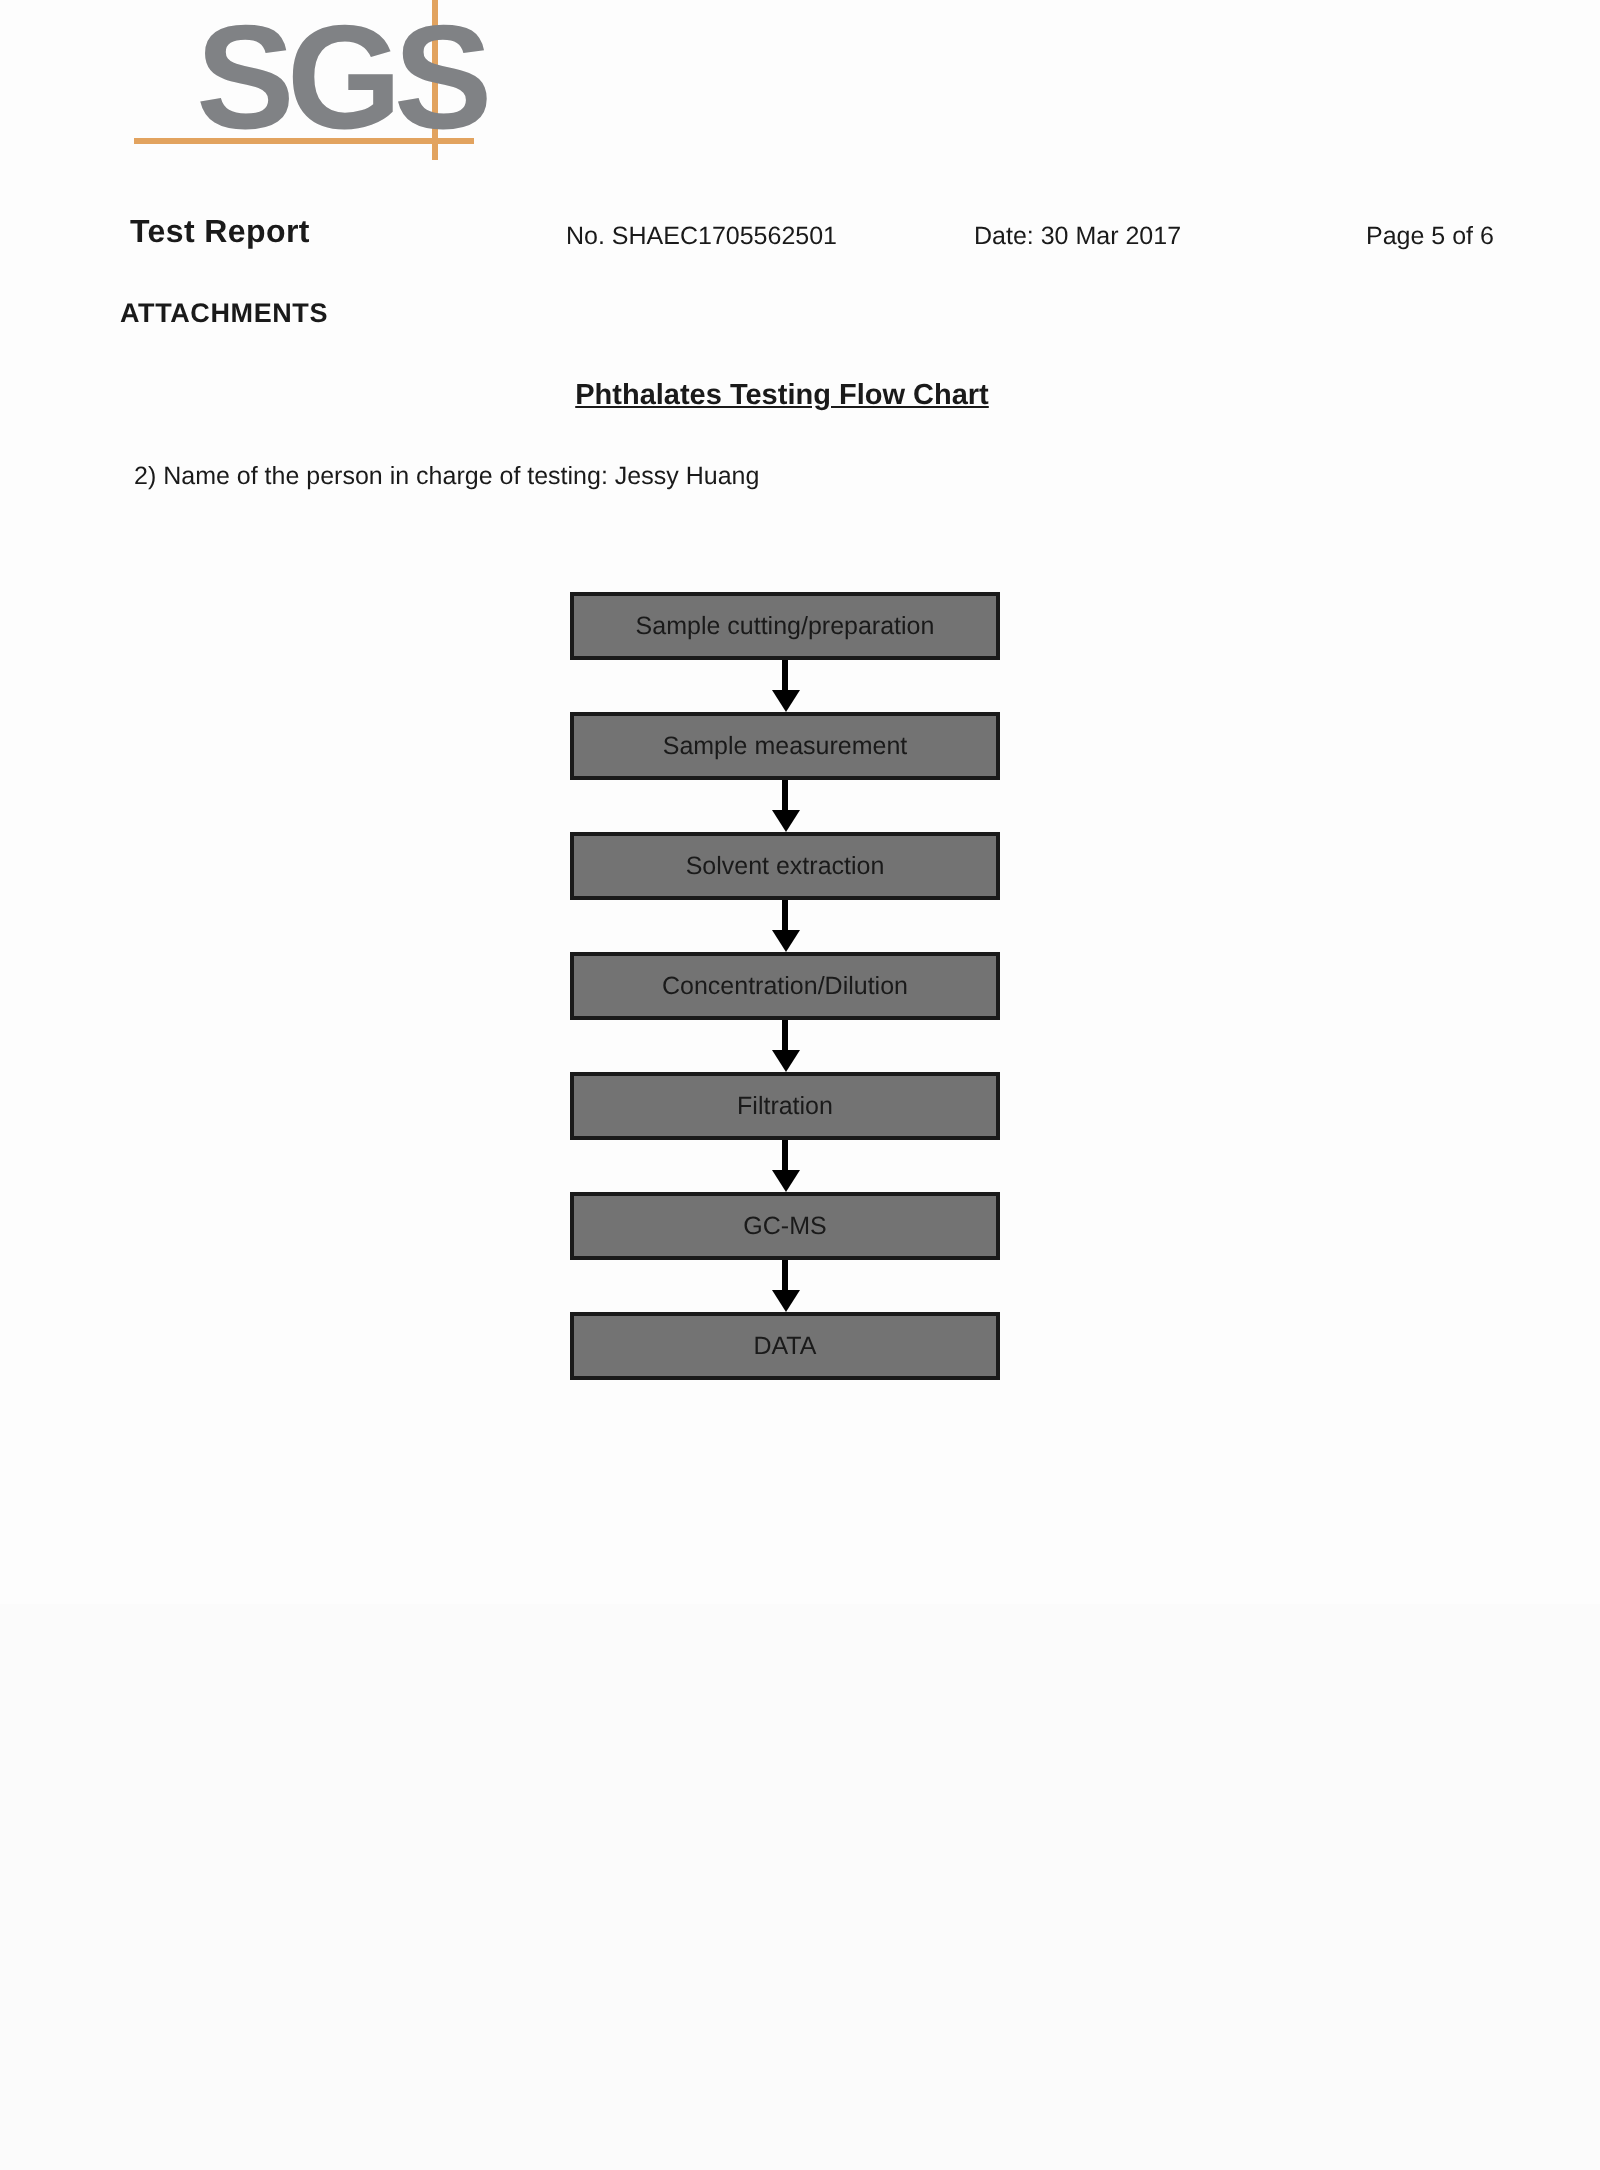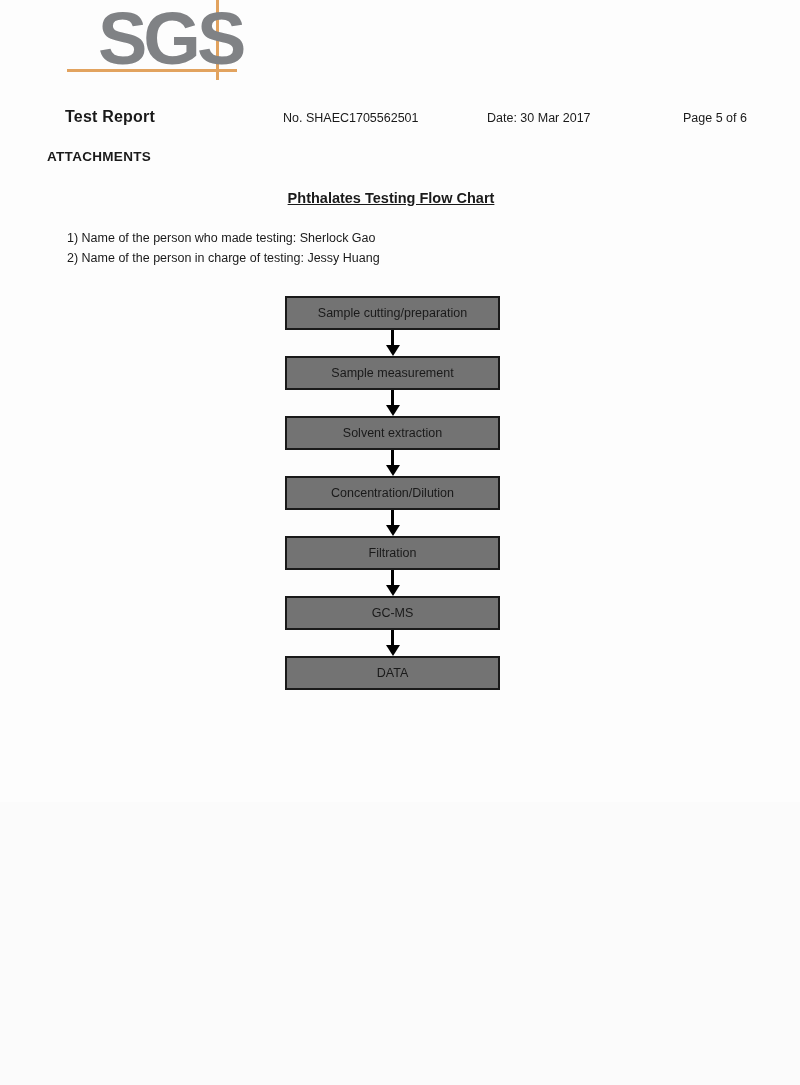--- a/index.html
+++ b/index.html
@@ -18,21 +18,21 @@
     font-family:"Liberation Sans",sans-serif;
   }
   .logo-hline { position:absolute; left:67px; top:69px; width:170px; height:3px; background:#e2a35f; }
   .logo-vline { position:absolute; left:216px; top:0; width:3px; height:80px; background:#e2a35f; }
 
   
   .rep-title   { position:absolute; left:65px;  top:108px; font-size:16px; font-weight:bold; letter-spacing:.2px; }
   .rep-no      { position:absolute; left:283px; top:111px; font-size:12.5px; }
   .rep-date    { position:absolute; left:487px; top:111px; font-size:12.5px; }
   .rep-page    { position:absolute; left:637px; top:111px; font-size:12.5px;margin-left:46px; }
-  .attachments { position:absolute; left:47px;  top:149px; font-size:13.5px; font-weight:bold; letter-spacing:.3px; }
+  .attachments { position:absolute; left:60px;  top:149px; font-size:13.5px; font-weight:bold; letter-spacing:.3px; }
   .fc-title    { position:absolute; left:0; top:190px; width:782px; text-align:center; font-size:14.5px; font-weight:bold;text-decoration:underline; }
   .notes       { position:absolute; left:67px; top:228px; font-size:12.5px; line-height:20px; }
 
   
   .flowchart { position:absolute; left:285px; top:296px; width:215px; }
   .fc-box {
     width:215px; height:34px; border:2px solid #1a1a1a; background:#737373;
     display:flex; align-items:center; justify-content:center;
     font-size:12.5px; color:#1a1a1a;
   }
@@ -81,21 +81,20 @@
   </div>
 
   <div class="rep-title">Test Report</div>
   <div class="rep-no">No. SHAEC1705562501</div>
   <div class="rep-date">Date: 30 Mar 2017</div>
   <div class="rep-page">Page 5 of 6</div>
   <div class="attachments">ATTACHMENTS</div>
 
   <div class="fc-title">Phthalates Testing Flow Chart</div>
   <div class="notes">
-    <div>1) Name of the person who made testing: Sherlock Gao</div>
     <div>2) Name of the person in charge of testing: Jessy Huang</div>
   </div>
 
   <div class="flowchart">
     <div class="fc-box">Sample cutting/preparation</div>
     <div class="fc-arrow">
         <div class="shaft"></div>
         <div class="head"></div>
       </div>
     <div class="fc-box">Sample measurement</div>

